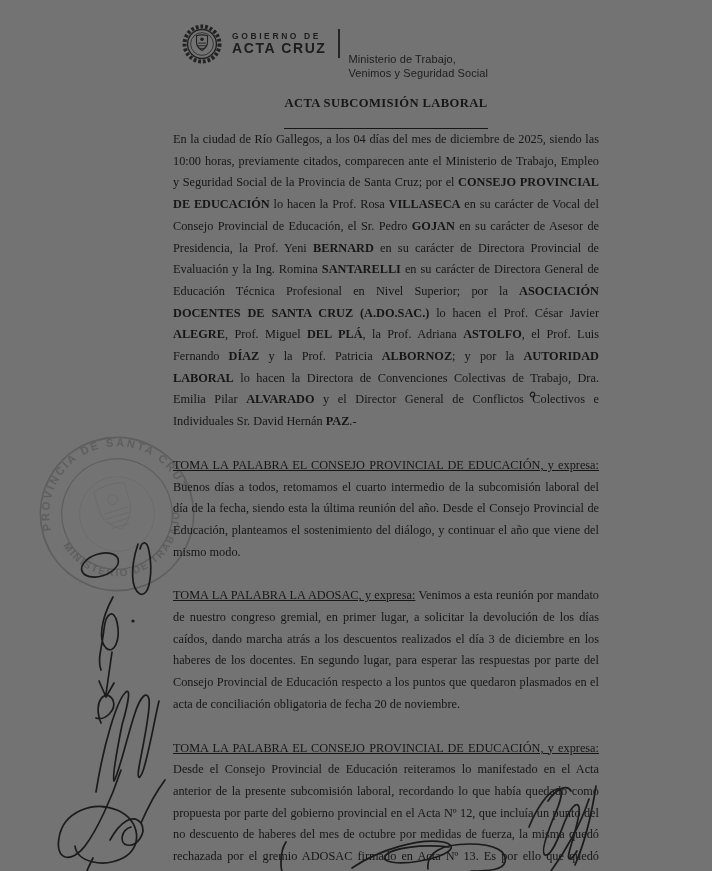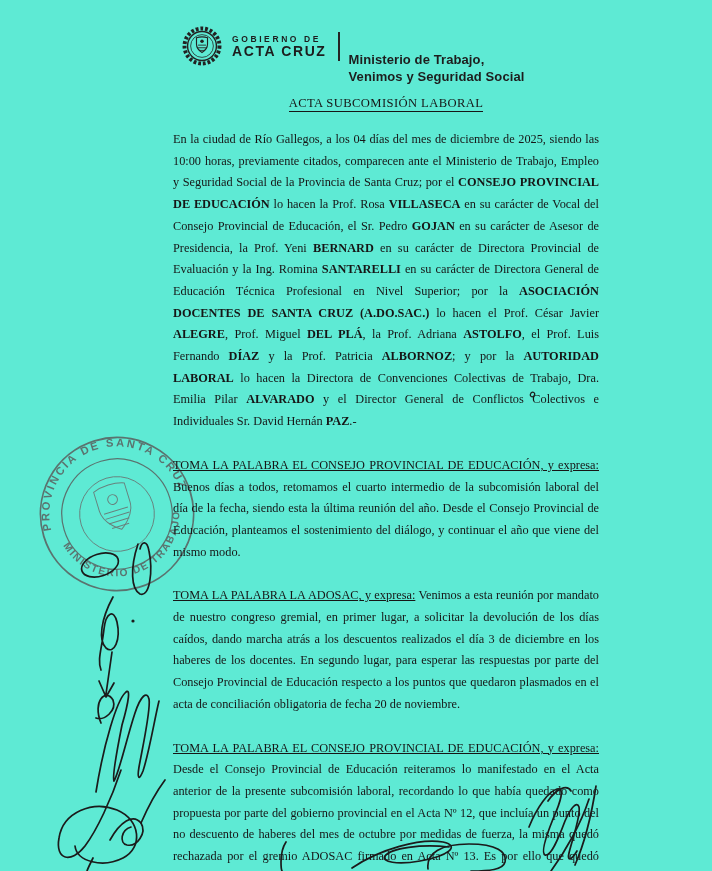--- a/index.html
+++ b/index.html
@@ -1,34 +1,34 @@
 <!DOCTYPE html>
 <html lang="es"><head>
 <meta charset="utf-8">
 <style>
   html,body { margin:0; padding:0; background:#ffffff; }
   .page {
-    position:relative; width:712px; height:871px; background:#5eead4;
+    position:relative; width:712px; height:871px; background:#737373;
     overflow:hidden; font-family:"Liberation Serif", serif; color:#161616;
   }
   
   .header { position:absolute; top:7px; left:181px; display:flex; align-items:center;
             font-family:"Liberation Sans", sans-serif; color:#1d1d1d; }
   .logo { width:42px; height:42px; flex:0 0 auto; }
   .org { margin-left:9px; line-height:1.05; }
   .org-top { font-size:8.5px; font-weight:bold; letter-spacing:2.6px; }
   .org-bottom { font-size:14px; font-weight:800; letter-spacing:1.6px; }
   .hdr-divider { width:2px; height:29px; background:#242424; margin:0 9px 0 11px; }
-  .ministry { font-size:13px; font-weight:bold; line-height:1.3; letter-spacing:0.1px;margin-top:45px; }
+  .ministry { font-size:11px; font-weight:normal; line-height:1.3; letter-spacing:0.1px;margin-top:45px; }
   
   .date-line { position:absolute; top:60px; left:173px; width:431px;
                text-align:right; font-size:12.4px; }
   .title-wrap { position:absolute; top:93px; left:173px; width:426px; text-align:center; }
-  .doc-title { font-weight:normal; font-size:12.6px; letter-spacing:0.4px;
-               border-bottom:1.4px solid #161616; padding-bottom:1px; }
+  .doc-title { font-weight:bold; font-size:12.6px; letter-spacing:0.4px;
+               border-bottom:1.4px solid #161616; padding-bottom:18px; }
   .body-text { position:absolute; top:129px; left:173px; width:426px;
                font-size:12.3px; line-height:21.7px; text-align:justify; z-index:2; }
   .section { margin:0 0 22px 0; }
   .b { font-weight:bold; }
   .sec-heading { font-weight:normal; text-decoration:underline; }
   .sec-heading.block { display:block; text-align-last:justify; }
   
   .stamp { position:absolute; left:28px; top:425px; width:178px; height:178px;
            transform:rotate(-17deg); opacity:0.82; z-index:1; }
   .sig-layer { position:absolute; left:0; top:0; width:712px; height:871px;

